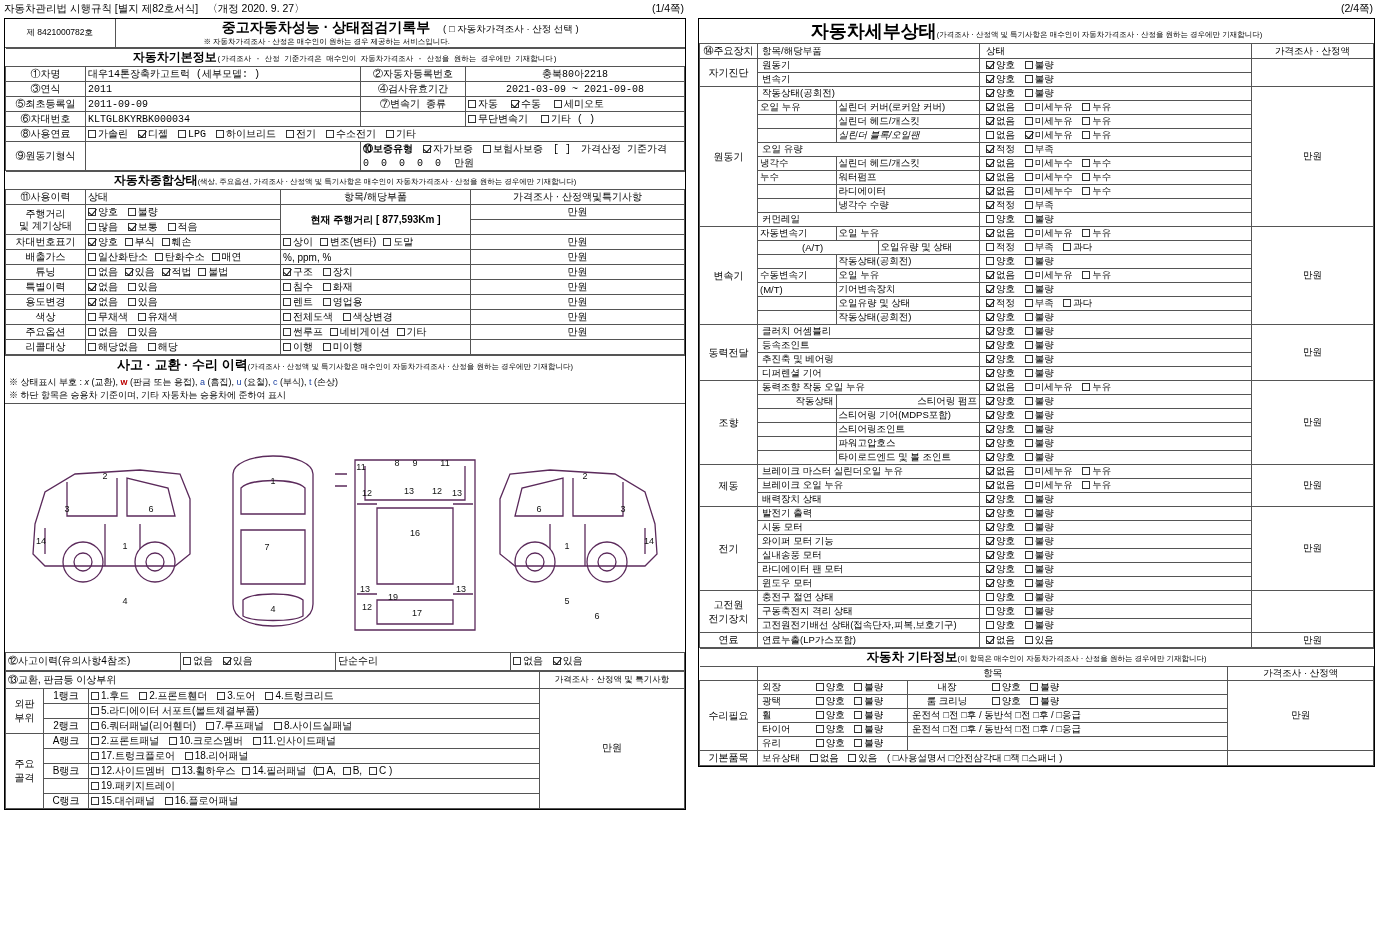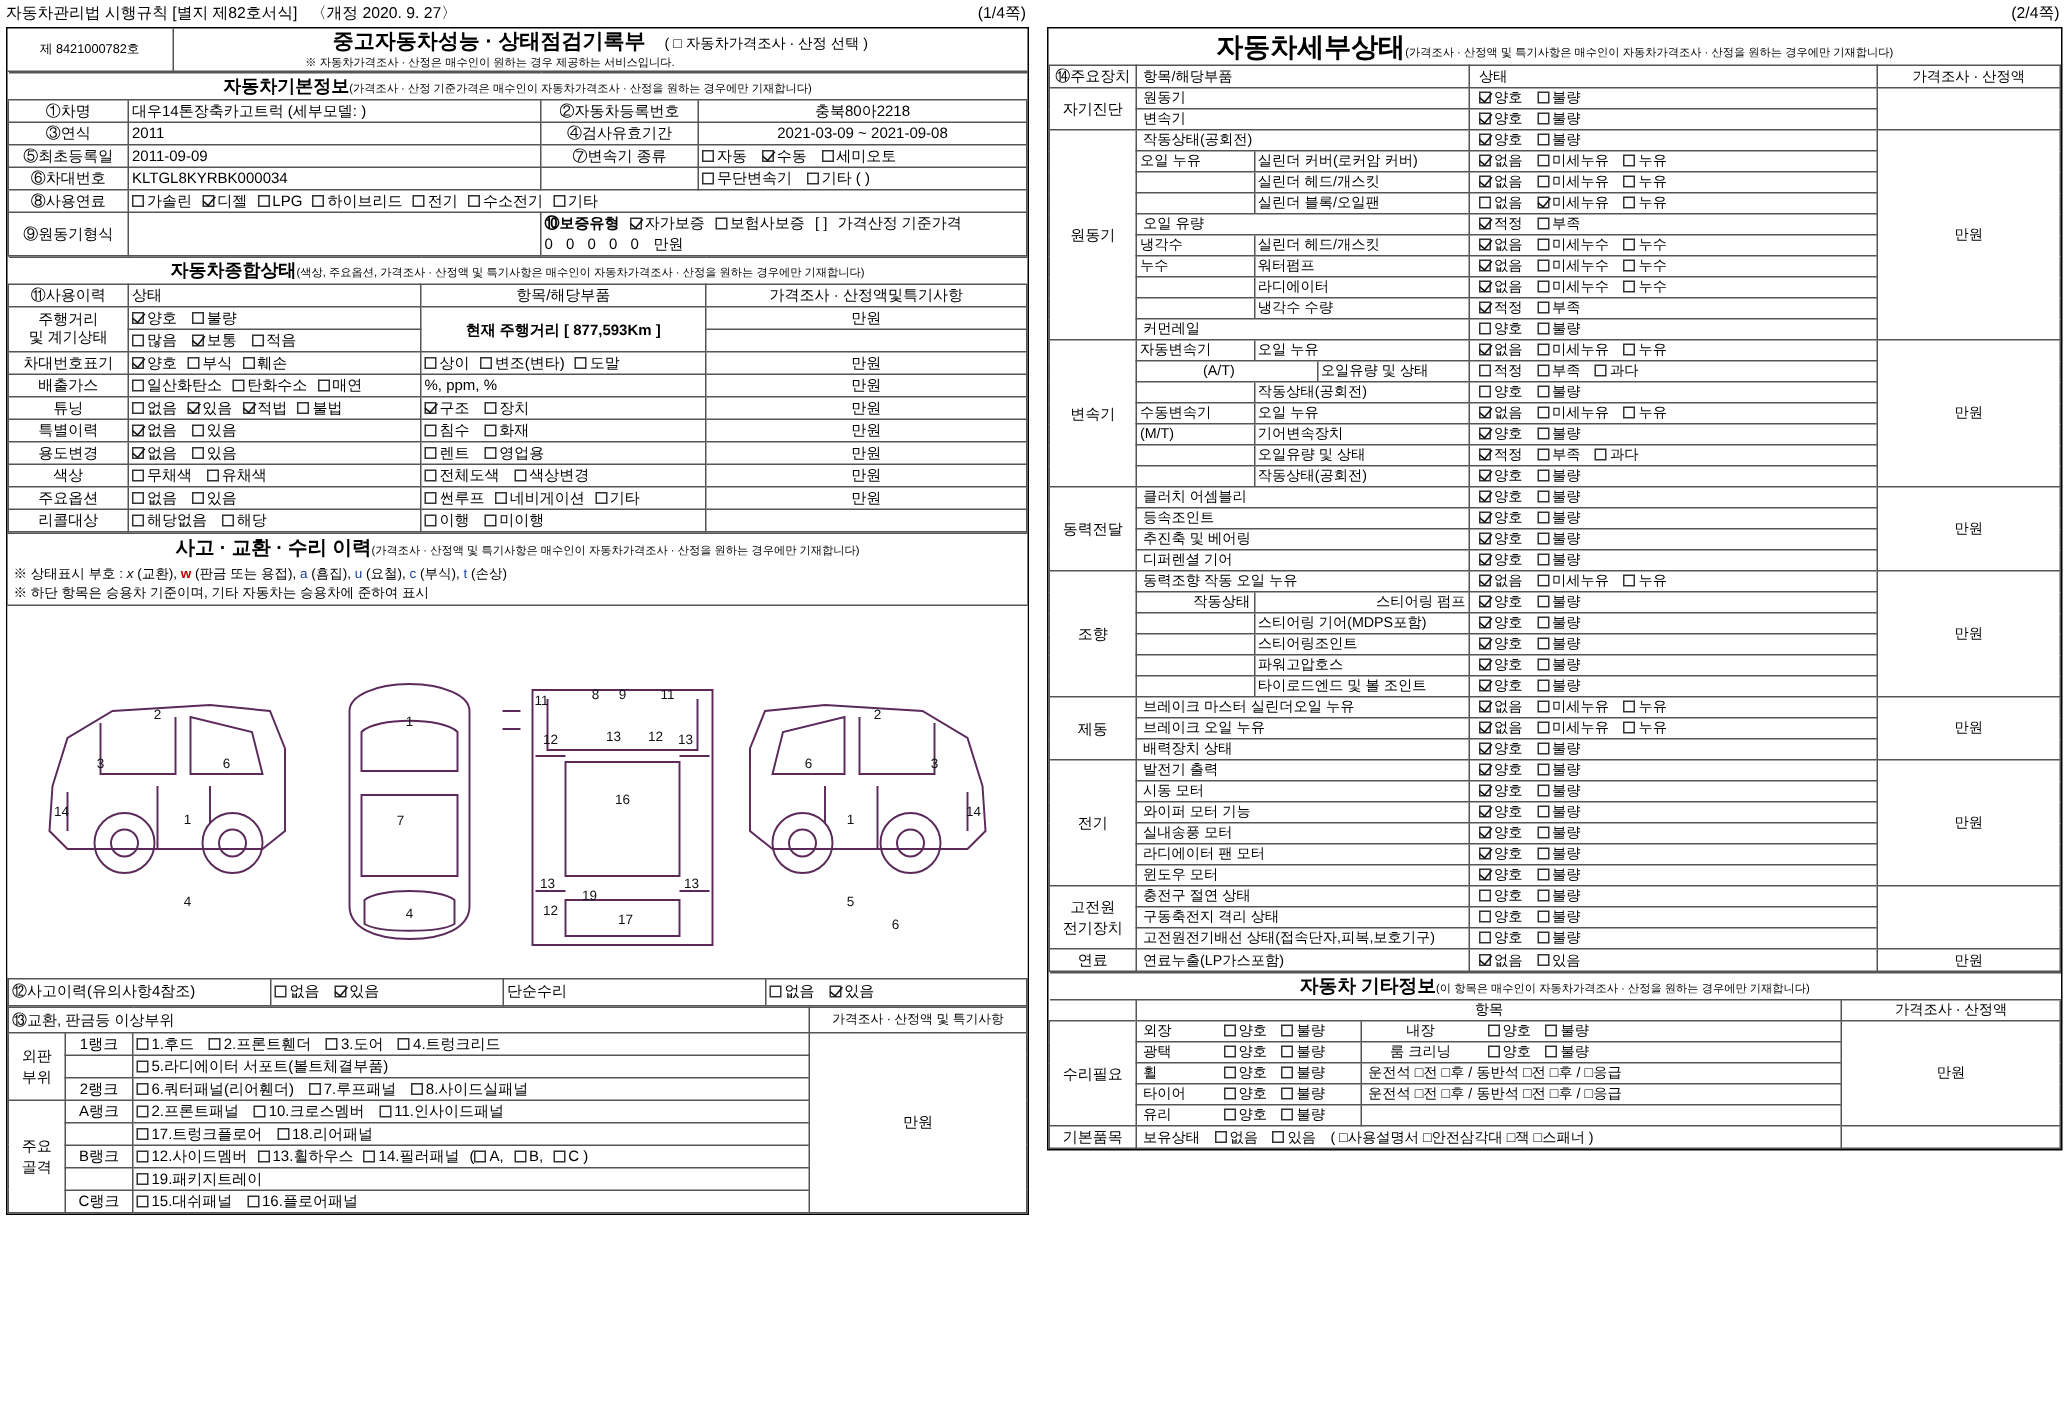--- a/index.html
+++ b/index.html
@@ -41,21 +41,21 @@
   .opt { display:inline-block; white-space:nowrap; margin-right:7px; }
   .opt.tight { margin-right:4px; }
 
   
   .rt td { font-size:9.5px; height:13px; padding:0 2px; }
   .rt .cat { text-align:center; font-size:10px; }
   .rt .part { text-align:left; padding-left:4px; }
   .rt .state { text-align:left; padding-left:6px; }
   .rt .price { text-align:center; }
 
-  .lt td { height:15px; }
+  .lt td { height:15px;font-family:Liberation Mono, monospace; }
 
   
   .diagram { position:relative; height:248px; background:#fff; }
   .diagram svg { position:absolute; left:0; top:0; }
 
   .note { font-size:9px; }
   .hcell { text-align:center; }
 </style>
 </head>
 <body>
@@ -549,21 +549,21 @@
                 </table>
           </td>
           <td class="state">
             <span class="opt"><span class="cb on"></span><span>없음</span></span>
             <span class="opt"><span class="cb"></span><span>미세누유</span></span>
             <span class="opt"><span class="cb"></span><span>누유</span></span>
           </td>
         </tr>
         <tr>
           <td class="part" style="padding:0;">
-            <table style="width:100%; border:none;">
+            <table style="width:100%; border:none;font-style:italic;">
                   <tbody>
                     <tr>
               <td style="border:none; width:78px;"></td>
               <td style="border-left:0.8px solid #555; border-top:none; border-bottom:none; border-right:none;">실린더 블록/오일팬</td>
             </tr>
                   </tbody>
                 </table>
           </td>
           <td class="state">
             <span class="opt"><span class="cb"></span><span>없음</span></span>

